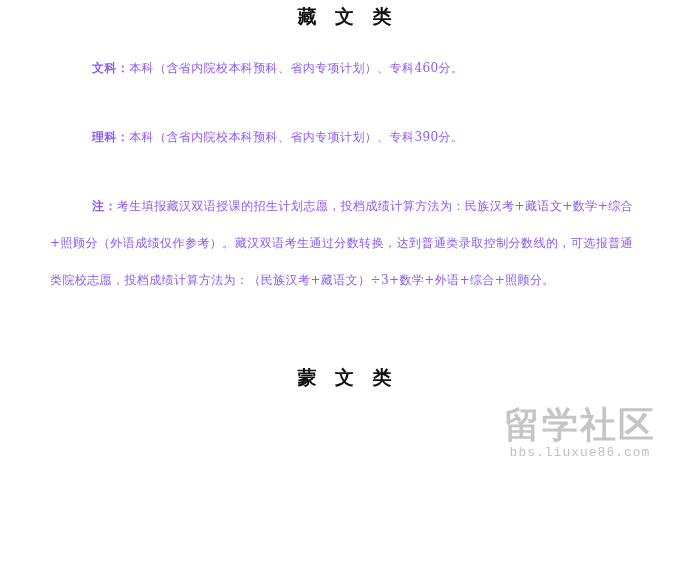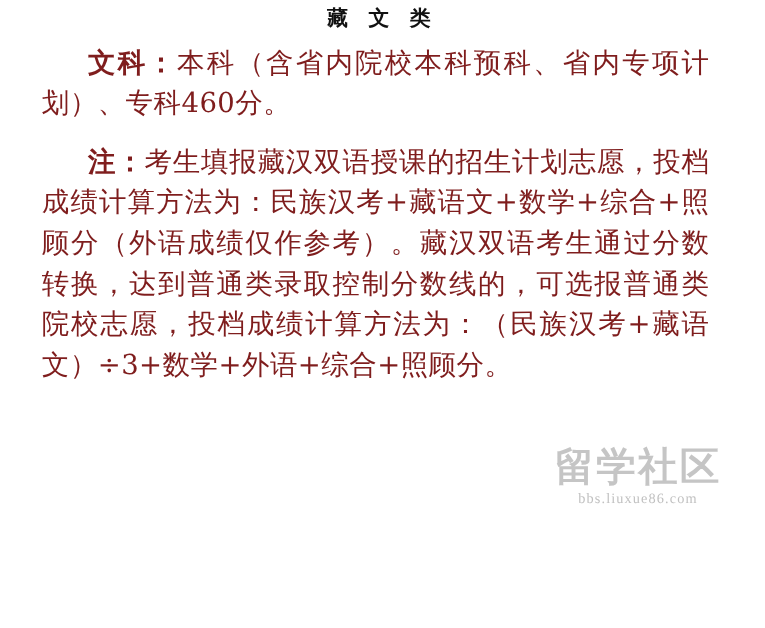--- a/index.html
+++ b/index.html
@@ -27,25 +27,25 @@
     font-size: 19px;
     font-weight: bold;
     letter-spacing: 6px;
     color: #111;
     margin: 0;
   }
   #title-zang { padding-top: 4px; }
   #title-meng { padding-top: 10px; }
 
   .para {
-    font-size: 25px;
+    font-size: 12px;
     line-height: 37px;
-    color: #7f1d1d;
+    color: #8b5cf6;
     text-align: justify;
-    margin: 0;
+    margin: 12px;
     padding: 0 50px 0 38px;
     letter-spacing: 0.4px;
   }
   .para.indent {
     text-indent: 42px;
   }
   .label {
     font-weight: bold;
   }
   .note-label {
@@ -68,21 +68,21 @@
   .wm-main {
     font-family: "DejaVu Sans", "Liberation Sans", sans-serif;
     font-size: 36px;
     font-weight: bold;
     color: rgba(150,150,150,0.55);
     letter-spacing: 2px;
     line-height: 40px;
     white-space: nowrap;
   }
   .wm-sub {
-    font-family: Liberation Serif, serif;
+    font-family: Liberation Mono, monospace;
     font-size: 13px;
     color: rgba(150,150,150,0.6);
     letter-spacing: 1px;
     line-height: 16px;
     white-space: nowrap;
     text-align: center;
   }
 </style>
 </head>
 <body>
@@ -92,29 +92,33 @@
   <div class="section-title" id="title-zang">藏 文 类</div>
 
   <div class="block-gap-sm"></div>
 
   <p class="para indent">
     <span class="label">文科：</span><span>本科（含省内院校本科预科、省内专项计划）、专科460分。</span>
   </p>
 
   <div class="block-gap-sm"></div>
 
+  <p class="para indent">
+    <span class="label">理科：</span><span>本科（含省内院校本科预科、省内专项计划）、专科390分。</span>
+  </p>
 
   <div class="block-gap-sm"></div>
 
   <p class="para indent">
     <span class="note-label">注：</span><span>考生填报藏汉双语授课的招生计划志愿，投档成绩计算方法为：民族汉考+藏语文+数学+综合+照顾分（外语成绩仅作参考）。藏汉双语考生通过分数转换，达到普通类录取控制分数线的，可选报普通类院校志愿，投档成绩计算方法为：（民族汉考+藏语文）÷3+数学+外语+综合+照顾分。</span>
   </p>
 
   <div class="block-gap-lg"></div>
 
+  <div class="section-title" id="title-meng">蒙 文 类</div>
 
   <div class="block-gap-md"></div>
 
 
   <div class="block-gap-sm"></div>
 
 
   <div class="watermark">
     <div class="wm-main">留学社区</div>
     <div class="wm-sub">bbs.liuxue86.com</div>

